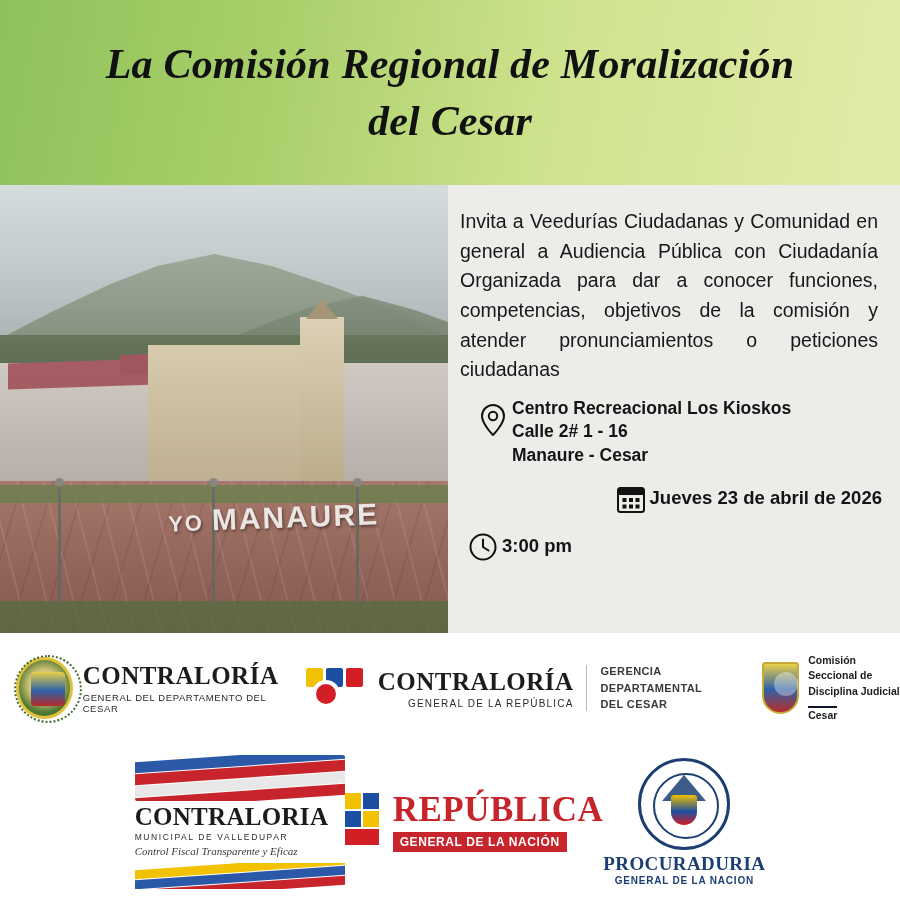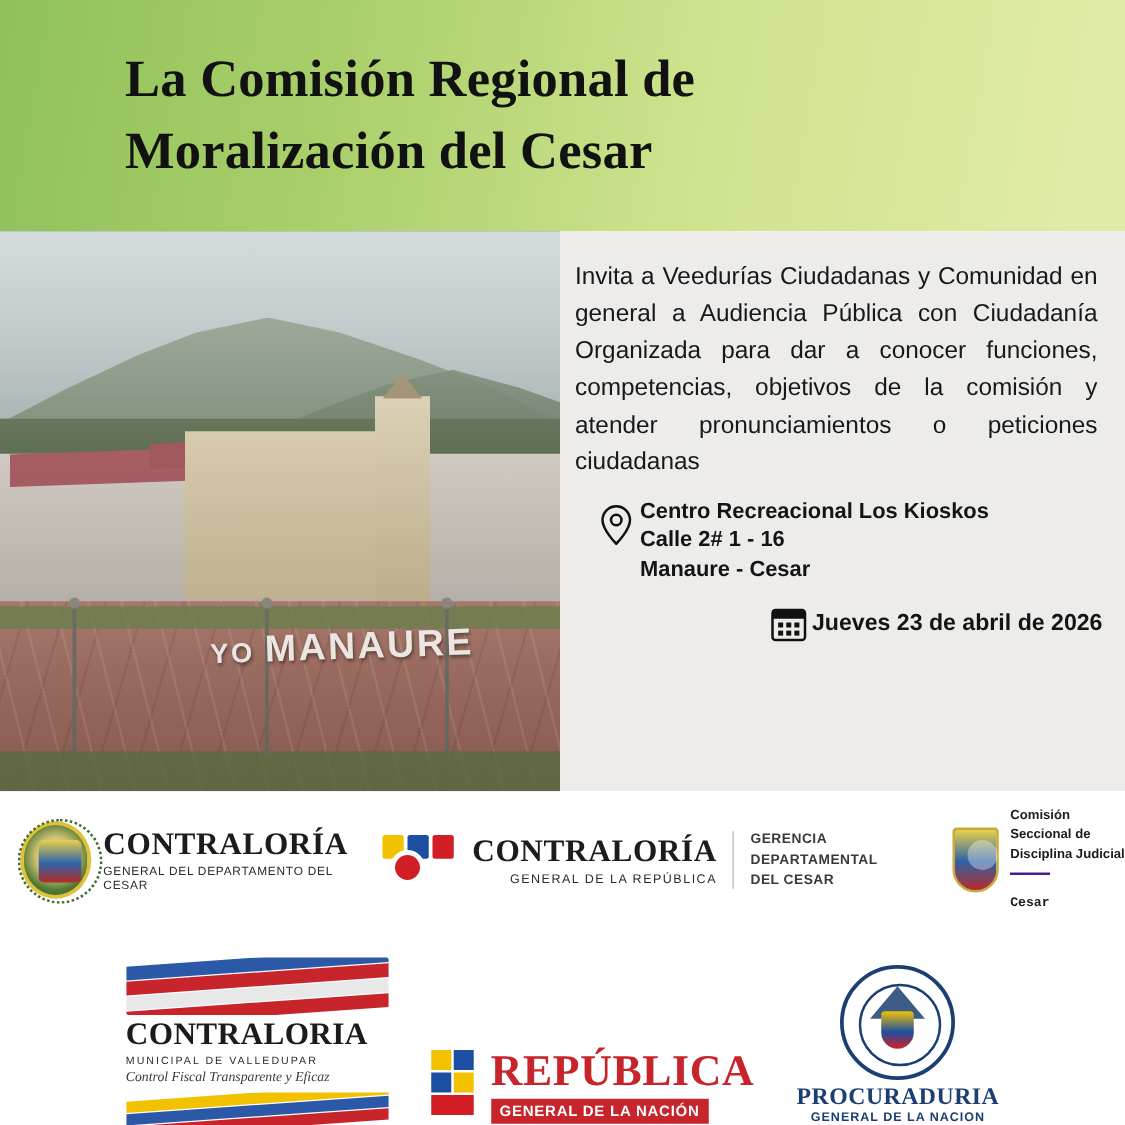--- a/index.html
+++ b/index.html
@@ -21,23 +21,25 @@
     left: 0; top: 0;
     width: 900px; height: 185px;
     background: linear-gradient(100deg, #8fc15a 0%, #a9cf6a 30%, #cfe38e 62%, #e2ecaa 100%);
     display: flex; align-items: center; justify-content: center;
   }
   .header h1 {
     font-family: "Liberation Serif", serif;
     font-size: 42px;
     font-weight: bold;
     color: #111111;
+    text-align: center;
     line-height: 1.35;
     letter-spacing: 0.2px;
     max-width: 700px;
+    font-style: italic;
   }
 
   
   .middle {
     position: absolute;
     left: 0; top: 185px;
     width: 900px; height: 448px;
     background: #eeece9;
     display: flex;
   }
@@ -230,29 +232,28 @@
     background: linear-gradient(180deg, #e8d04a 0%, #2d63a8 52%, #b62b2b 100%);
     border: 2px solid #c8a93a;
     border-radius: 4px 4px 22px 22px;
     position: relative;
   }
   .cdj-shield:after {
     content: ""; position: absolute; left: 10px; top: 8px; width: 24px; height: 24px;
     border-radius: 50%; background: rgba(255,255,255,.35);
   }
   .cdj-text { font-size: 10.5px; color: #1c1c1c; line-height: 1.45; font-weight: bold; }
-  .cdj-text .cesar { margin-top: 7px; border-top: 2px solid #4c1d95; padding-top: 16px; display: inline-block; font-family: Liberation Mono, monospace; }
+  .cdj-text .cesar { margin-top: 7px; border-top: 2px solid #0f172a; padding-top: 0; display: inline-block; }
 
   
   .logos2 {
     position: absolute; left: 0; top: 743px;
     width: 900px; height: 157px;
     background: #ffffff;
-    display: flex; align-items: flex-end; justify-content: center;
-    gap: 34px;
+    display: flex; align-items: center; justify-content: center;
   }
   .cmv { width: 210px; position: relative; }
   .cmv-stripes { height: 46px; position: relative; overflow: hidden; border-radius: 2px; }
   .cmv-stripes span { position: absolute; left: 0; width: 210px; height: 11px; transform: skewY(-4deg); }
   .cmv-stripes .s1 { top: 0;  background: #2b59a8; }
   .cmv-stripes .s2 { top: 12px; background: #c7242c; }
   .cmv-stripes .s3 { top: 24px; background: #e8e8e8; }
   .cmv-stripes .s4 { top: 36px; background: #c7242c; }
   .cmv-title {
     font-family: "Liberation Serif", serif;
@@ -376,20 +377,29 @@
               <rect x="13" y="14" width="4" height="4" fill="#111"></rect>
               <rect x="19.5" y="14" width="4" height="4" fill="#111"></rect>
               <rect x="6.5" y="20.5" width="4" height="4" fill="#111"></rect>
               <rect x="13" y="20.5" width="4" height="4" fill="#111"></rect>
               <rect x="19.5" y="20.5" width="4" height="4" fill="#111"></rect>
             </svg>
           </span>
           <span class="detail-text">Jueves 23 de abril de 2026</span>
         </div>
 
+        <div class="detail-row time">
+          <span class="ico">
+            <svg width="30" height="30" viewBox="0 0 30 30">
+              <circle cx="15" cy="15" r="12.5" fill="none" stroke="#111" stroke-width="2"></circle>
+              <path d="M15 7.5 V15 L20.5 18.5" fill="none" stroke="#111" stroke-width="2" stroke-linecap="round"></path>
+            </svg>
+          </span>
+          <span class="detail-text">3:00 pm</span>
+        </div>
 
       </div>
     </div>
   </div>
 
   <div class="logos1">
 
     <div class="cgdc">
       <div class="crest">
         <div class="crest-ring"></div>

